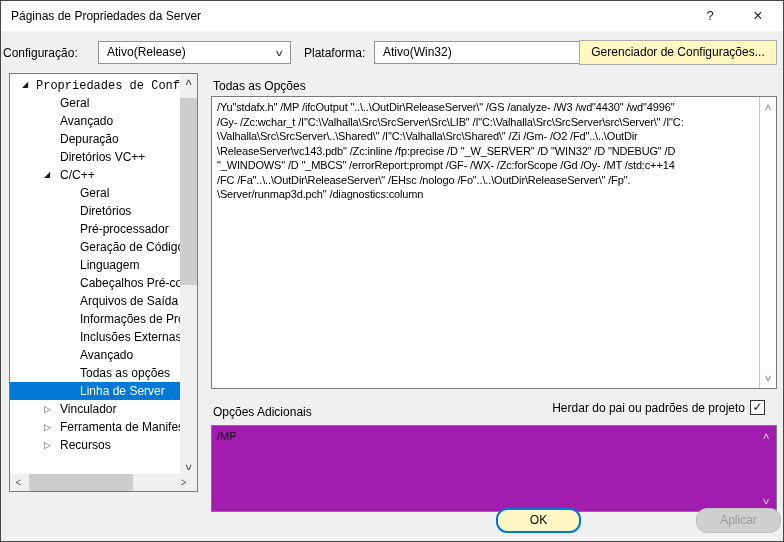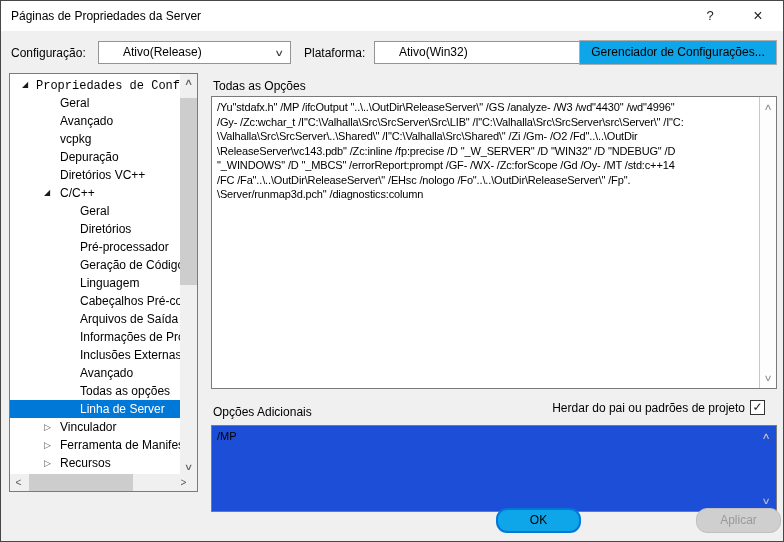--- a/index.html
+++ b/index.html
@@ -11,24 +11,24 @@
   .titlebar { position:absolute; left:0; top:0; width:100%; height:30px; background:#ffffff; }
   .title { position:absolute; left:10px; top:8px; font-size:12px; color:#000; white-space:nowrap; }
   .tbtn { position:absolute; top:0; width:34px; height:30px; text-align:center; line-height:30px;
           color:#222; cursor:default; }
   .tbtn.help { right:56px; font-size:13px; }
   .tbtn.close { right:8px; font-size:16px; }
 
   
   .flabel { position:absolute; font-size:12px; color:#000; white-space:nowrap; }
   .combo { position:absolute; height:23px; background:#fff; border:1px solid #949494;
-           font-size:12px; line-height:21px; padding-left:24px; color:#000; }
+           font-size:12px; line-height:21px; padding-left:8px; color:#000; }
   .combo .chev { position:absolute; right:7px; top:1px; font-size:9px; color:#3c3c3c;
                  transform:scaleX(1.5); line-height:21px; }
-  .btn { position:absolute; background:#0ea5e9; border:1px solid #adadad; font-size:12px;
+  .btn { position:absolute; background:#fef9c3; border:1px solid #adadad; font-size:12px;
          color:#000; text-align:center; }
 
   
   .tree { position:absolute; left:8px; top:72px; width:189px; height:419px; background:#fff;
           border:1px solid #7a7a7a; overflow:hidden; }
   .trows { position:absolute; left:0; top:2px; width:171px; }
   .trow { position:relative; height:18px; line-height:18px; font-size:12px; white-space:nowrap;
           overflow:hidden; color:#000; }
   .trow.sel { background:#0078d7; color:#fff; }
   .tl { display:inline-block; }
@@ -59,21 +59,21 @@
           border-left:1px solid #c8c8c8; }
   .ebar .sarr { left:0; width:16px; height:16px; line-height:16px; color:#9a9a9a; transform:scaleX(1.4); }
   .ebar .up { top:2px; } .ebar .down { bottom:2px; }
 
   
   .lbl-inherit { right:38px; top:400px; }
   .cb { position:absolute; left:749px; top:399px; width:15px; height:15px; background:#fff;
         border:1px solid #333; text-align:center; }
   .cb .chk { display:block; font-size:12px; line-height:13px; color:#1a1a1a; }
   .lbl-addopts { left:212px; top:404px;text-align:right; }
-  .addopts { position:absolute; left:210px; top:424px; width:566px; height:87px; background:#1d4ed8;
+  .addopts { position:absolute; left:210px; top:424px; width:566px; height:87px; background:#a21caf;
              border:1px solid #7a7a7a; }
   .addopts .text { position:absolute; left:5px; top:4px; font-size:11px; color:#000; white-space:pre; }
   .addopts .sarr { right:2px; width:16px; height:14px; line-height:14px; color:#bdbdbd; transform:scaleX(1.4); }
   .addopts .up { top:3px; } .addopts .down { bottom:3px; }
 
   
   .fbtn { top:507px; width:85px; height:25px; line-height:22px;border-radius:11px; }
   .fbtn.ok { left:495px; border:2px solid #0078d7; line-height:20px; }
   .fbtn.cancel { left:595px; }
   .fbtn.apply { left:695px; background:#cfcfcf; border-color:#bfbfbf; color:#9a9a9a; }
@@ -82,38 +82,37 @@
 <body>
 
 <div class="dialog">
 
   <div class="titlebar">
     <div class="title">Páginas de Propriedades da Server</div>
     <div class="tbtn help">?</div>
     <div class="tbtn close">×</div>
   </div>
 
-  <div class="flabel" style="left:10px; top:45px;text-align:center;">Configuração:</div>
+  <div class="flabel" style="left:2px; top:45px;text-align:center;">Configuração:</div>
   <div class="combo" style="left:97px; top:40px; width:193px;">
     <span>Ativo(Release)</span>
     <span class="chev">∨</span>
   </div>
   <div class="flabel" style="left:303px; top:45px;">Plataforma:</div>
   <div class="combo" style="left:373px; top:40px; width:224px;">
     <span>Ativo(Win32)</span>
     <span class="chev">∨</span>
   </div>
   <div class="btn" style="left:578px; top:39px; width:198px; height:25px; line-height:23px;">Gerenciador de Configurações...</div>
 
   <div class="tree">
     <div class="trows">
       <div class="trow lvl0"><span class="arw exp">◢</span><span class="tl">Propriedades de Configura</span></div>
       <div class="trow lvl1"><span class="tl">Geral</span></div>
       <div class="trow lvl1"><span class="tl">Avançado</span></div>
-      <div class="trow lvl1"><span class="tl">vcpkg</span></div>
       <div class="trow lvl1"><span class="tl">Depuração</span></div>
       <div class="trow lvl1"><span class="tl">Diretórios VC++</span></div>
       <div class="trow lvl1"><span class="arw exp">◢</span><span class="tl">C/C++</span></div>
       <div class="trow lvl2"><span class="tl">Geral</span></div>
       <div class="trow lvl2"><span class="tl">Diretórios</span></div>
       <div class="trow lvl2"><span class="tl">Pré-processador</span></div>
       <div class="trow lvl2"><span class="tl">Geração de Código</span></div>
       <div class="trow lvl2"><span class="tl">Linguagem</span></div>
       <div class="trow lvl2"><span class="tl">Cabeçalhos Pré-com</span></div>
       <div class="trow lvl2"><span class="tl">Arquivos de Saída</span></div>

